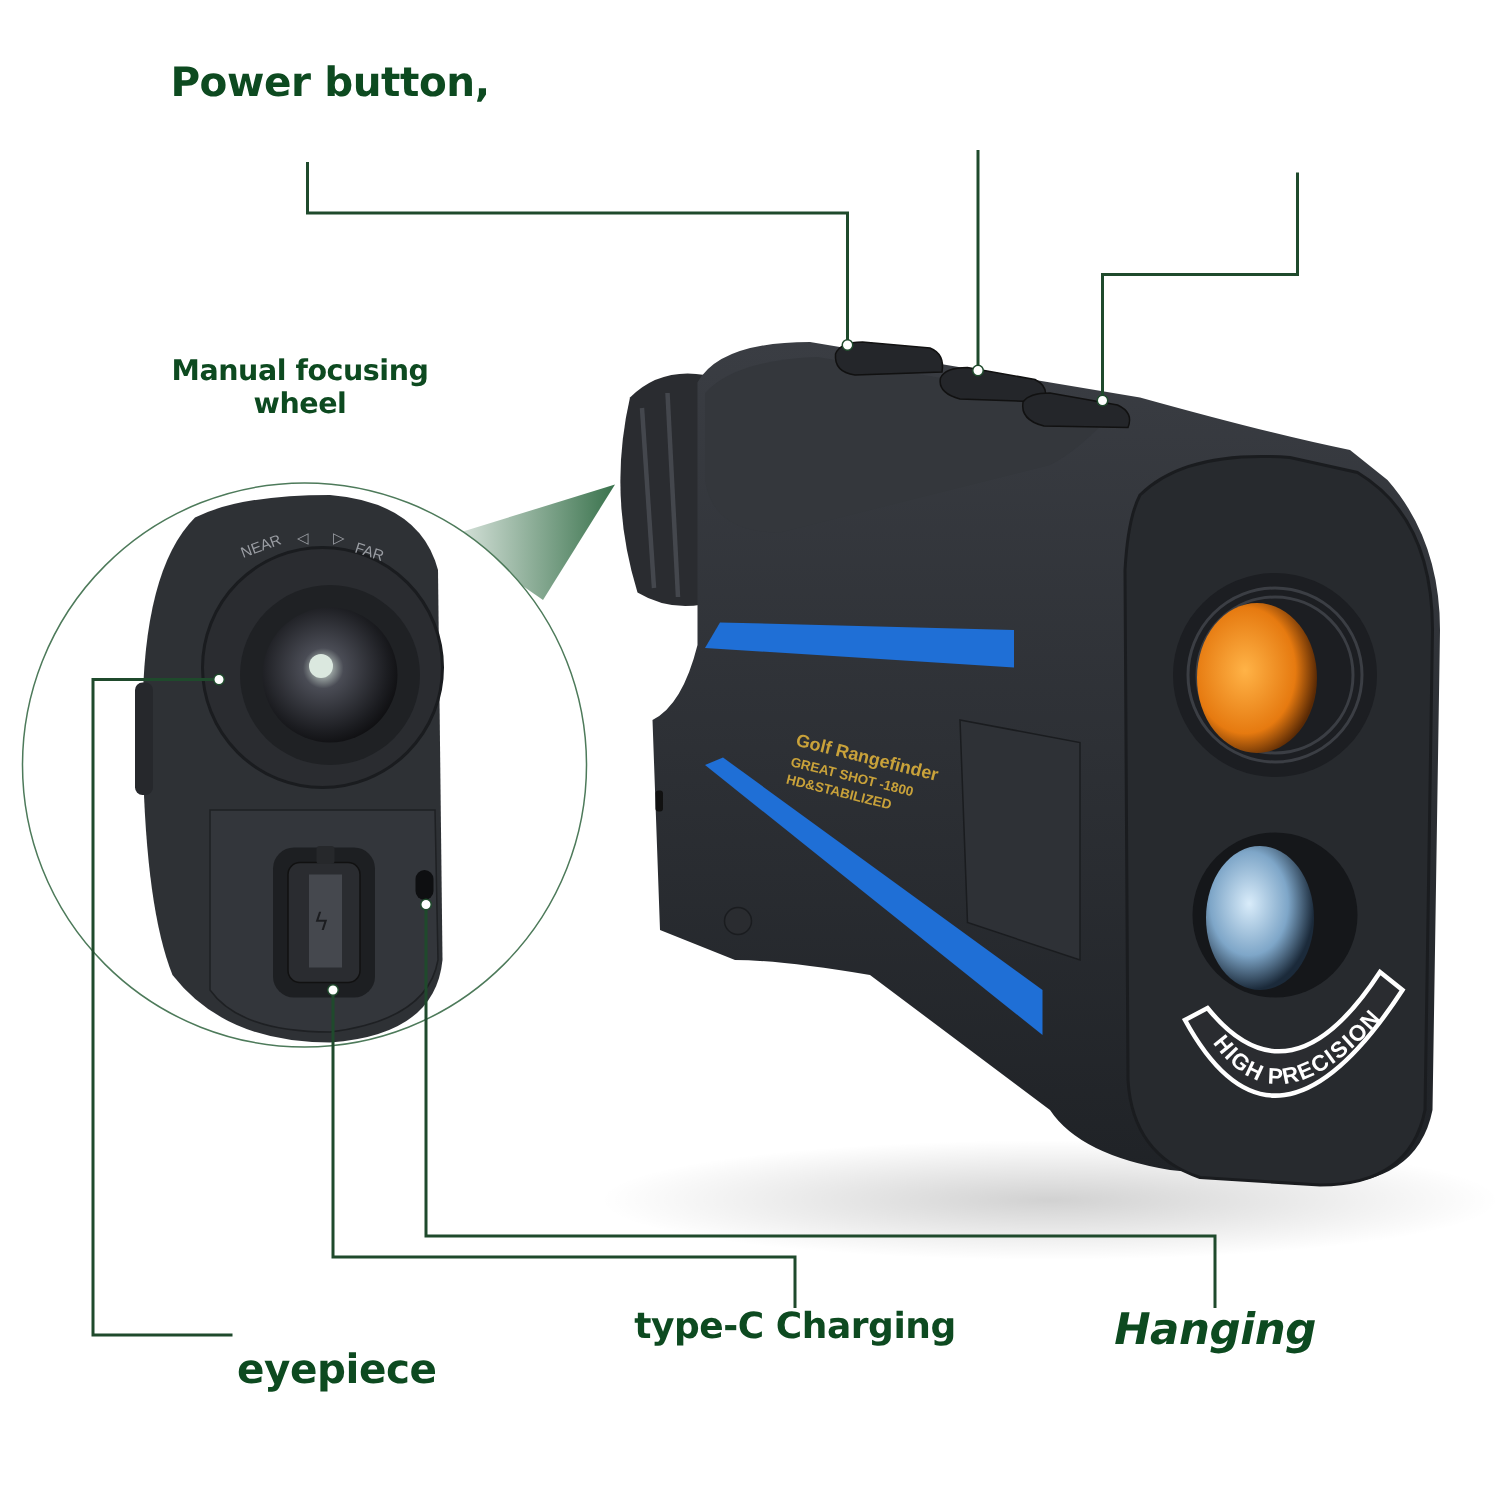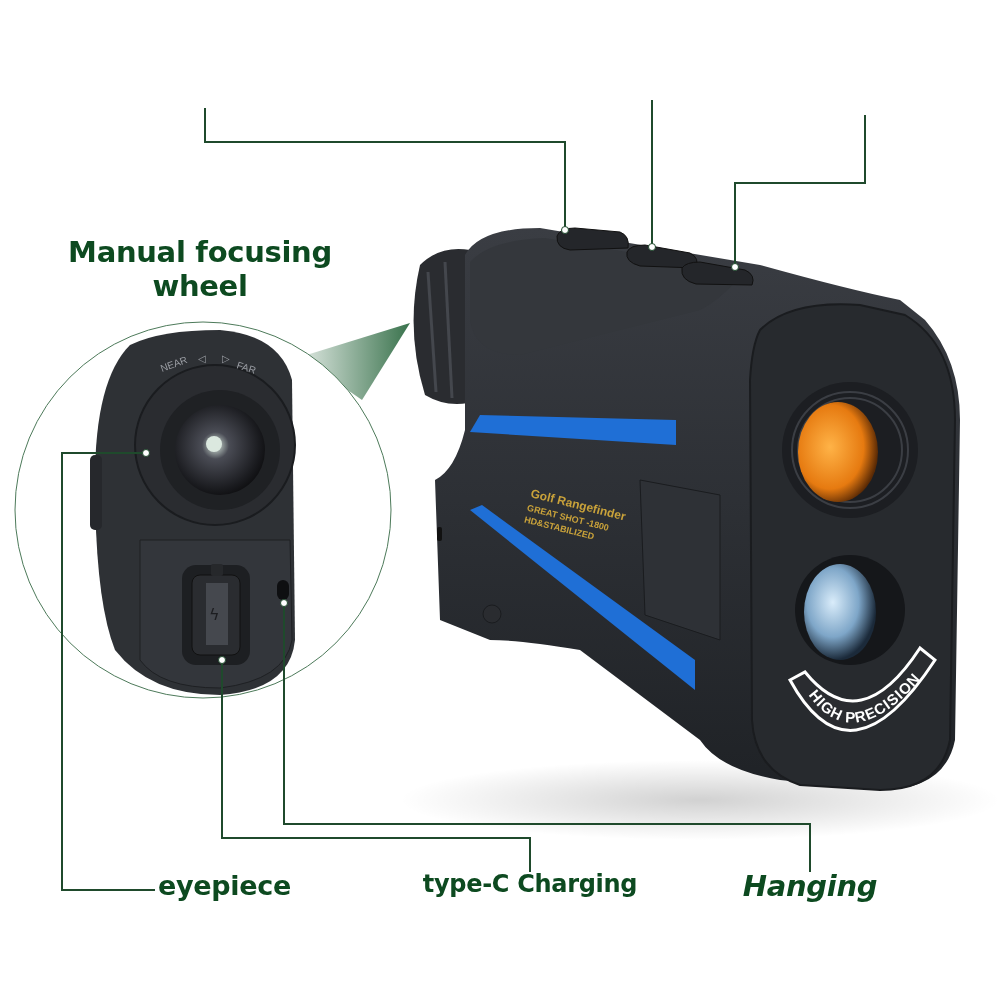--- a/index.html
+++ b/index.html
@@ -142,30 +142,31 @@
       <circle cx="565" cy="230" r="3.5"></circle>
       <circle cx="652" cy="247" r="3.5"></circle>
       <circle cx="735" cy="267" r="3.5"></circle>
       <circle cx="146" cy="453" r="3.5"></circle>
       <circle cx="222" cy="660" r="3.5"></circle>
       <circle cx="284" cy="603" r="3.5"></circle>
     </g>
   </svg>
 
   <div class="callout" style="left:40px; top:40px; width:360px; font-size:27px;">
+    <span>Power button,</span>
   </div>
 
 
 
-  <div class="callout" style="left:55px; top:236px; width:290px; font-size:29px;">
+  <div class="callout" style="left:55px; top:236px; width:290px; font-size:19px;">
     <span>Manual focusing</span>
     <span>wheel</span>
   </div>
 
-  <div class="callout" style="left:158px; top:870px; width:160px; font-size:27px; text-align:left;">
+  <div class="callout" style="left:158px; top:898px; width:160px; font-size:27px; text-align:left;">
     <span>eyepiece</span>
   </div>
 
   <div class="callout" style="left:385px; top:870px; width:290px; font-size:24px;">
     <span>type-C Charging</span>
   </div>
 
   <div class="callout" style="left:720px; top:870px; width:180px; font-size:29px;font-style:italic;">
     <span>Hanging</span>
   </div>

